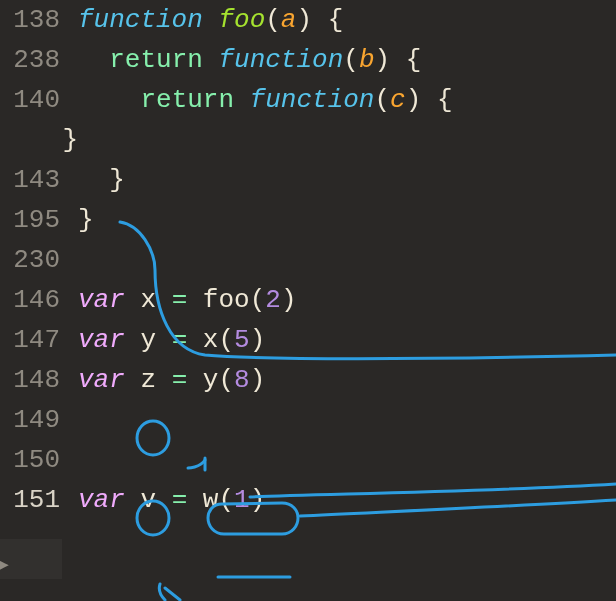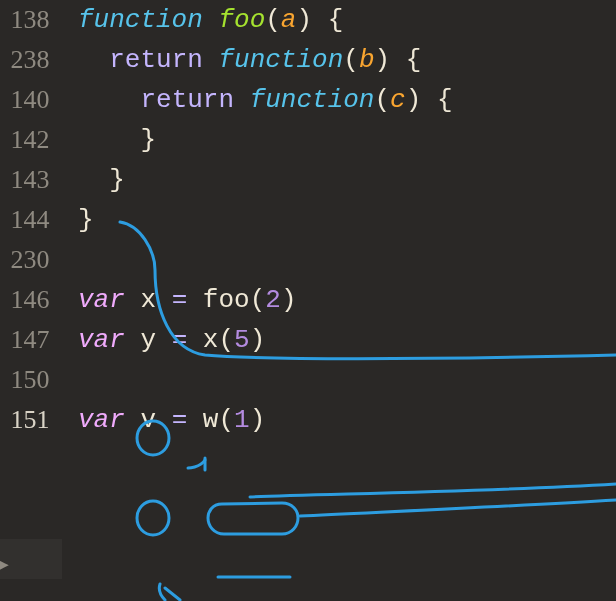--- a/index.html
+++ b/index.html
@@ -19,43 +19,42 @@
     flex-direction: column;
     padding-top: 0px;
   }
   .row {
     display: flex;
     height: 40px;
     align-items: center;
   }
   .gutter {
     width: 60px;
-    text-align: center;
+    text-align: right;
     color: #8f8a81;
     flex: 0 0 60px;
     padding-right: 18px;
     font-style: normal;
-    font-family: Liberation Serif, serif;
   }
   .gutter.current {
     color: #d9d3c6;
   }
   .gutter-caret {
     position: absolute;
     left: -2px;
     color: #8f8a81;
     font-size: 18px;
     top: 545px;
   }
   .code {
     white-space: pre;
   }
   .tok-key-it   { color: #57c3ea; font-style: italic; }     
   .tok-key-it-v { color: #f0abfc; font-style: italic; }
-  .tok-return   { color: #c4b5fd; }                           
+  .tok-return   { color: #86efac; }                           
   .tok-fname    { color: #a5e22f; font-style: italic; }       
   .tok-param    { color: #f9a530; font-style: italic; }       
   .tok-plain    { color: #efe8d6; }                           
   .tok-punc     { color: #efe8d6; }
   .tok-num      { color: #b48be0; }                           
 
   svg.annotations {
     position: absolute;
     left: 0;
     top: 0;
@@ -95,42 +94,49 @@
     </div>
     <div class="row">
       <div class="gutter">238</div>
       <div class="code"><span class="tok-plain">  </span><span class="tok-return">return </span><span class="tok-key-it">function</span><span class="tok-punc">(</span><span class="tok-param">b</span><span class="tok-punc">) {</span></div>
     </div>
     <div class="row">
       <div class="gutter">140</div>
       <div class="code"><span class="tok-plain">    </span><span class="tok-return">return </span><span class="tok-key-it">function</span><span class="tok-punc">(</span><span class="tok-param">c</span><span class="tok-punc">) {</span></div>
     </div>
     <div class="row">
-      <div class="gutter">142</div>
       <div class="code"><span class="tok-plain">    </span><span class="tok-punc">}</span></div>
     </div>
     <div class="row">
       <div class="gutter">143</div>
       <div class="code"><span class="tok-plain">  </span><span class="tok-punc">}</span></div>
     </div>
     <div class="row">
-      <div class="gutter">144</div>
+      <div class="gutter">195</div>
       <div class="code"><span class="tok-plain"></span><span class="tok-punc">}</span></div>
     </div>
     <div class="row">
       <div class="gutter">230</div>
       <div class="code"><span class="tok-plain"></span></div>
     </div>
     <div class="row">
       <div class="gutter">146</div>
       <div class="code"><span class="tok-plain"></span><span class="tok-key-it-v">var </span><span class="tok-plain">x </span><span class="tok-return">= </span><span class="tok-plain">foo(</span><span class="tok-num">2</span><span class="tok-plain">)</span></div>
     </div>
     <div class="row">
       <div class="gutter">147</div>
       <div class="code"><span class="tok-plain"></span><span class="tok-key-it-v">var </span><span class="tok-plain">y </span><span class="tok-return">= </span><span class="tok-plain">x(</span><span class="tok-num">5</span><span class="tok-plain">)</span></div>
+    </div>
+    <div class="row">
+      <div class="gutter">148</div>
+      <div class="code"><span class="tok-plain"></span><span class="tok-key-it-v">var </span><span class="tok-plain">z </span><span class="tok-return">= </span><span class="tok-plain">y(</span><span class="tok-num">8</span><span class="tok-plain">)</span></div>
+    </div>
+    <div class="row">
+      <div class="gutter">149</div>
+      <div class="code"><span class="tok-plain"></span></div>
     </div>
     <div class="row">
       <div class="gutter">150</div>
     </div>
     <div class="row">
       <div class="gutter current">151</div>
       <div class="code"><span class="tok-plain"></span><span class="tok-key-it-v">var </span><span class="tok-plain">v </span><span class="tok-return">= </span><span class="tok-plain">w(</span><span class="tok-num">1</span><span class="tok-plain">)</span></div>
     </div>
   </div>
 

